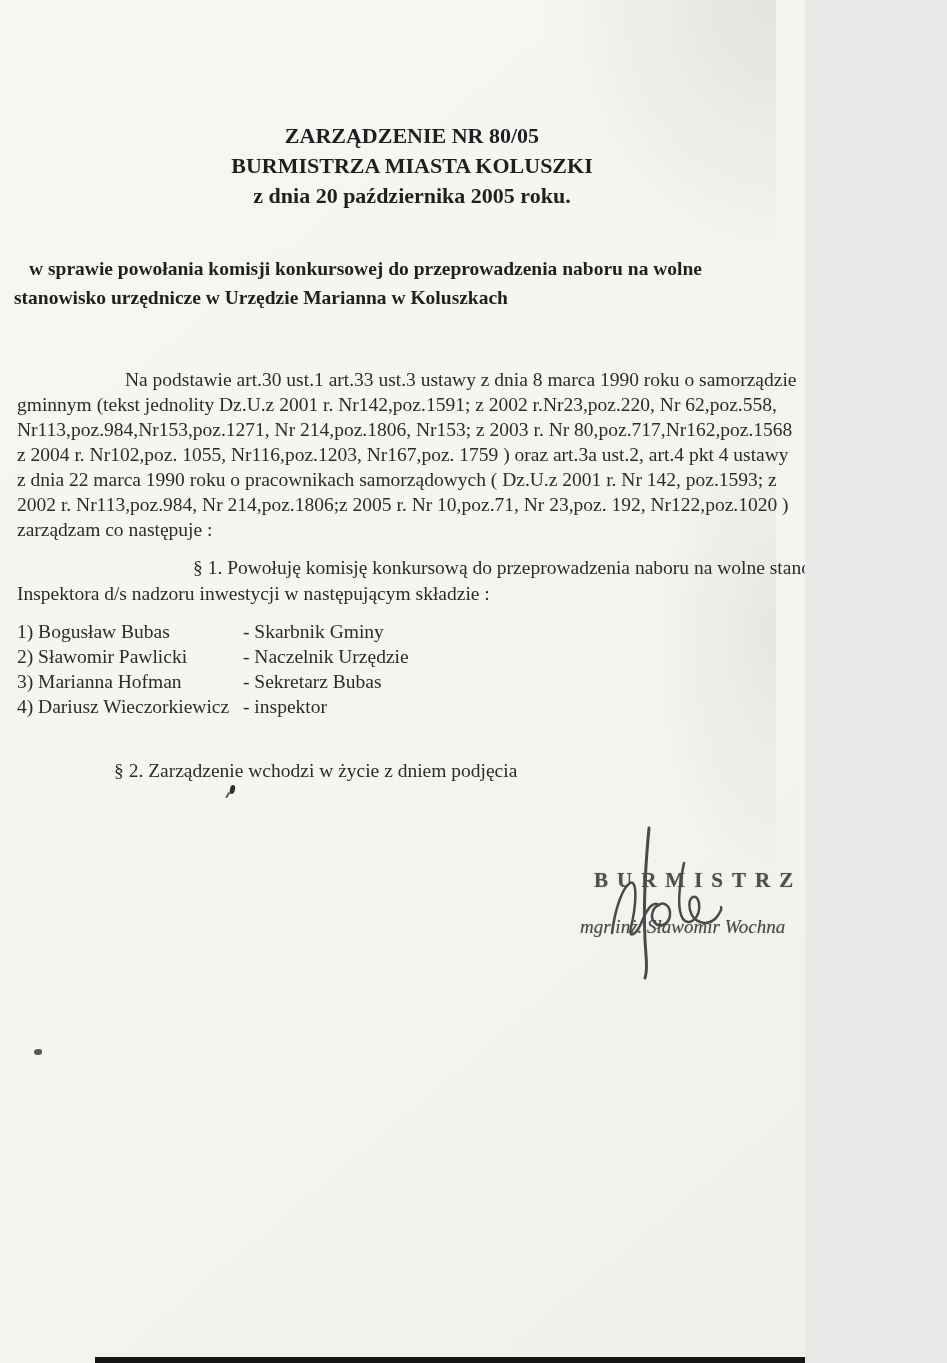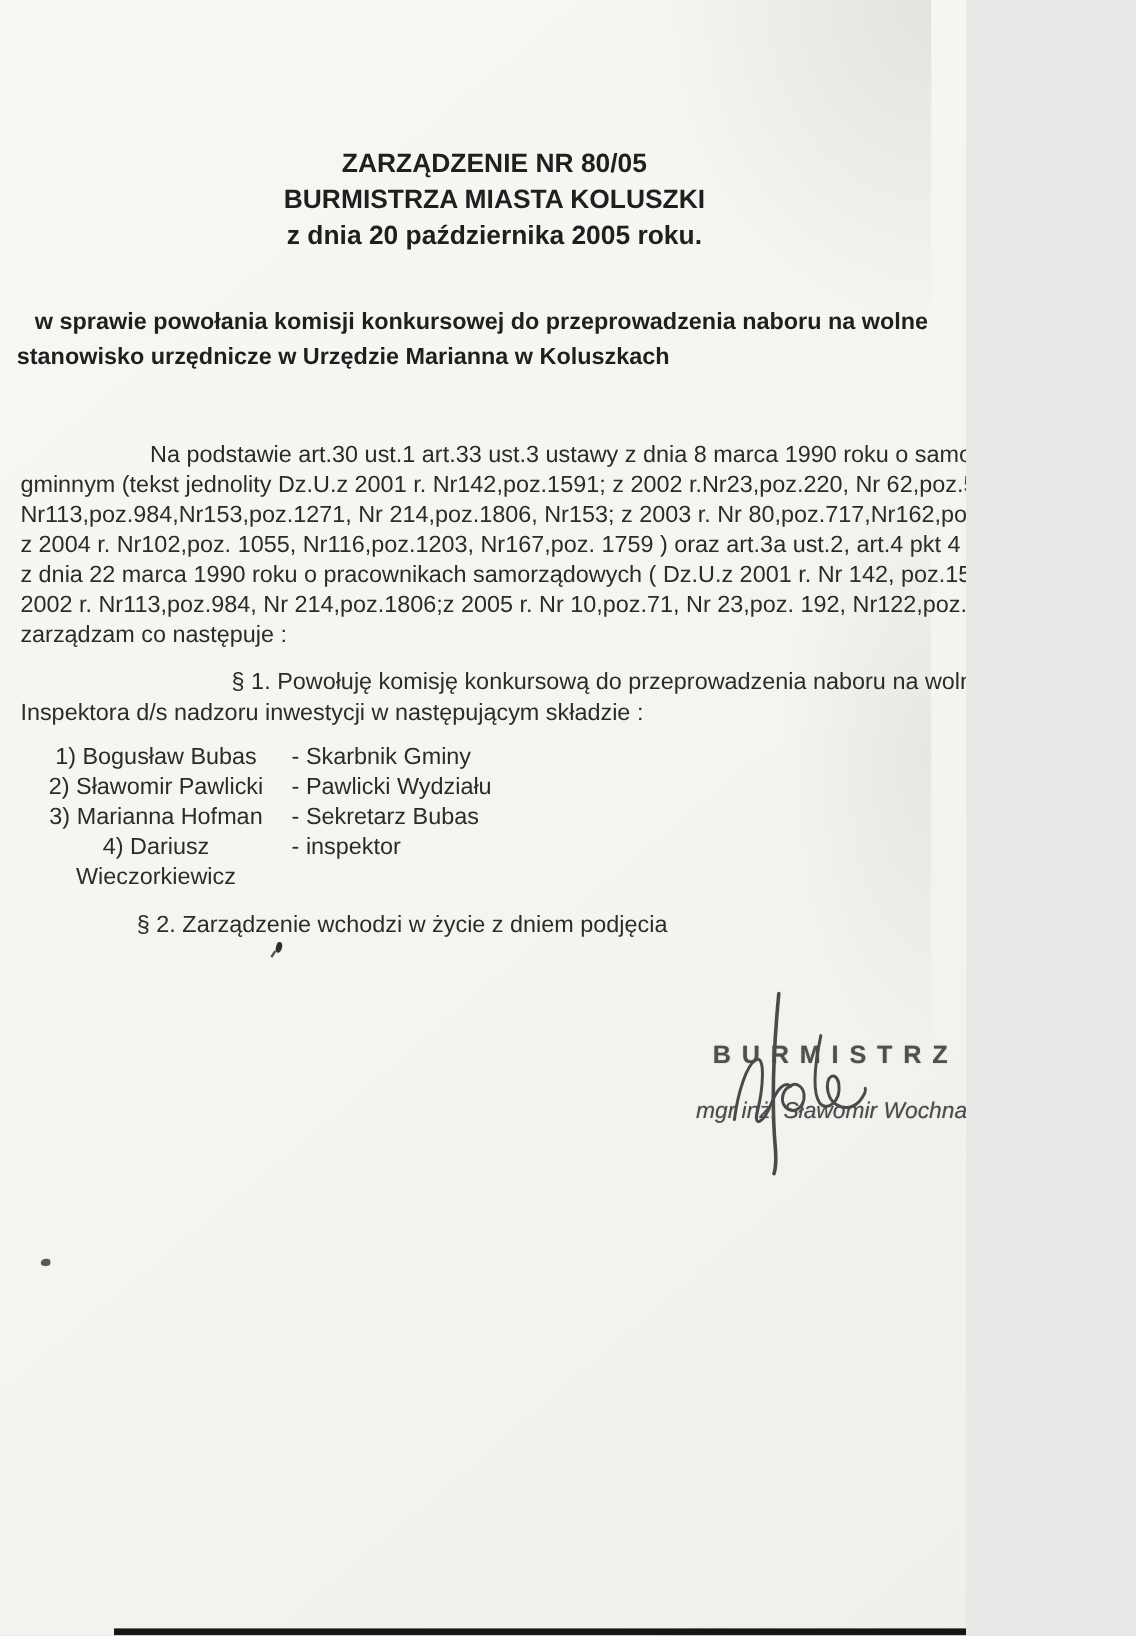--- a/index.html
+++ b/index.html
@@ -1,39 +1,39 @@
 <!DOCTYPE html>
 <html><head>
 <meta charset="utf-8">
 <style>
   html,body{margin:0;padding:0;background:#e8e8e6;}
   .page{
     position:relative;width:805px;height:1363px;overflow:hidden;
     background:linear-gradient(140deg,#f7f7f4 0%,#f4f4f1 55%,#efefec 100%);
-    font-family:Liberation Sans, sans-serif;color:#262626;
+    font-family:Liberation Serif, serif;color:#262626;
   }
   .paper-shade{position:absolute;top:0;right:29px;width:240px;height:280px;
     background:radial-gradient(ellipse at 100% 0%,rgba(60,60,60,.10),rgba(0,0,0,0) 70%);}
   .paper-shade-mid{position:absolute;top:380px;right:29px;width:120px;height:500px;
     background:radial-gradient(ellipse at 100% 50%,rgba(60,60,60,.07),rgba(0,0,0,0) 75%);}
   .edge-right{position:absolute;top:0;left:918px;width:29px;height:1363px;
     background:linear-gradient(to right,#9a9a9a 0,#4a4a4a 3px,#242424 9px,#171717 100%);}
   .edge-bottom{position:absolute;left:95px;top:1357px;width:852px;height:6px;background:#161616;}
 
   .title-block{position:absolute;top:121px;left:0;width:824px;text-align:center;
     font-weight:bold;font-size:22px;line-height:30px;color:#1f1f1f;}
   .subject{position:absolute;top:254px;left:14px;width:800px;font-weight:bold;
     font-size:19.5px;line-height:29px;white-space:pre;text-indent:15px;color:#1f1f1f;}
   .legal{position:absolute;top:367px;left:17px;width:880px;font-size:19.5px;
     line-height:25px;white-space:pre;text-indent:108px;color:#2b2b2b;}
   .para1{position:absolute;top:555px;left:17px;width:880px;font-size:19.5px;
     line-height:26px;white-space:pre;text-indent:176px;color:#2b2b2b;}
   .members{position:absolute;top:619px;left:17px;font-size:19.5px;line-height:25px;color:#2b2b2b;}
   .member-row{display:flex;}
-  .member-name{width:226px;text-align:center;}
+  .member-name{width:226px;}
   .para2{position:absolute;top:760px;left:86px;font-size:19.5px;white-space:pre;color:#2b2b2b;margin-left:28px;}
 
   .ink-apostrophe{position:absolute;top:785px;left:230px;width:5px;height:9px;
     background:#2f2f2f;border-radius:50% 50% 60% 40%;transform:rotate(12deg);}
   .ink-apostrophe::after{content:"";position:absolute;left:-2px;top:8px;width:2px;height:6px;
     background:#555;transform:rotate(20deg);}
   .ink-dot{position:absolute;top:1049px;left:34px;width:8px;height:6px;background:#3c3c3c;
     border-radius:60% 40% 50% 50%;opacity:.85;}
 
   .stamp-title{position:absolute;top:868px;left:594px;font-size:21px;font-weight:bold;
@@ -70,21 +70,21 @@
   <div class="para1">§ 1. Powołuję komisję konkursową do przeprowadzenia naboru na wolne stanowisko
 Inspektora d/s nadzoru inwestycji w następującym składzie :</div>
 
   <div class="members">
     <div class="member-row">
       <span class="member-name">1) Bogusław Bubas</span>
       <span class="member-role">- Skarbnik Gminy</span>
     </div>
     <div class="member-row">
       <span class="member-name">2) Sławomir Pawlicki</span>
-      <span class="member-role">- Pawlicki Wydziału</span>
+      <span class="member-role">- Naczelnik Urzędzie</span>
     </div>
     <div class="member-row">
       <span class="member-name">3) Marianna Hofman</span>
       <span class="member-role">- Sekretarz Bubas</span>
     </div>
     <div class="member-row">
       <span class="member-name">4) Dariusz Wieczorkiewicz</span>
       <span class="member-role">- inspektor</span>
     </div>
   </div>

